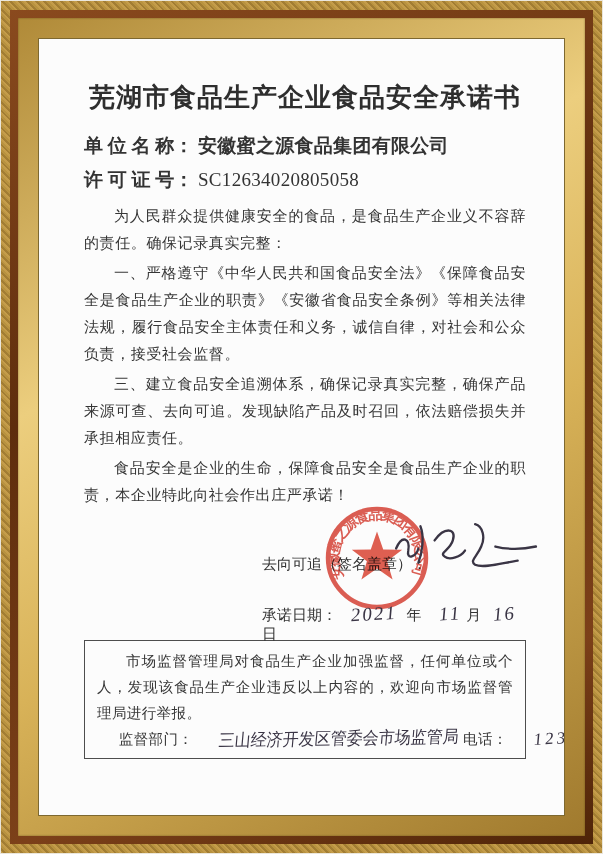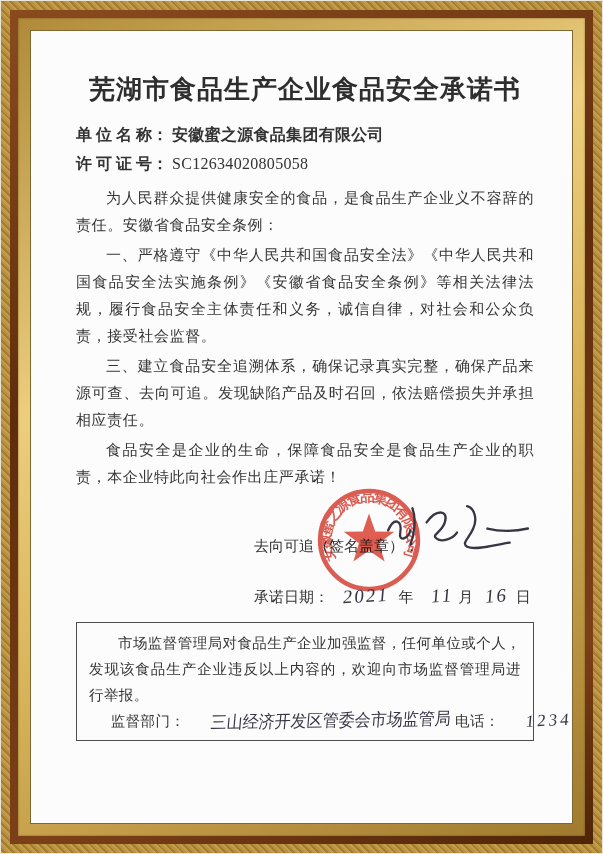--- a/index.html
+++ b/index.html
@@ -13,21 +13,21 @@
   }
   .frame-mid {
     width: 100%; height: 100%;
     background: linear-gradient(160deg, #8a4a1e, #5e2d0d 40%, #7c4019 80%, #4e2408);
     padding: 8px;
   }
   .frame-inner {
     width: 100%; height: 100%;
     background: linear-gradient(150deg, #b08a38, #ecce7e 35%, #d8b258 60%, #a07a2e);
     box-shadow: inset 0 0 2px rgba(60,40,0,.6);
-    padding: 12px;
+    padding: 20px;
   }
   .paper {
     width: 100%; height: 100%;
     background: #fcfcfc;
     border: 1px solid #7d6830;
     position: relative;
     overflow: hidden;
     font-family: "Liberation Serif", "DejaVu Serif", serif;
     color: #333333;
     padding: 0 38px 0 45px;
@@ -35,21 +35,21 @@
 
   .title {
     margin: 41px 0 18px;
     text-align: center;
     font-size: 26px;
     font-weight: bold;
     letter-spacing: 1px;
     color: #2e2e2e;
   }
 
-  .field-line { font-size: 16px; margin: 0 0 8px; }
+  .field-line { font-size: 19px; margin: 0 0 8px; }
   .f-label { font-weight: bold; }
   .f-value-bold { font-weight: bold; }
   .f-value { letter-spacing: .3px; }
 
   .bodytext { margin-top: 10px; }
   .bodytext p {
     font-size: 15px;
     line-height: 27px;
     letter-spacing: .6px;
     margin: 0 0 3px;
@@ -136,22 +136,22 @@
         <div class="field-line">
           <span class="f-label">单 位 名 称：</span>
           <span class="f-value f-value-bold">安徽蜜之源食品集团有限公司</span>
         </div>
         <div class="field-line">
           <span class="f-label">许 可 证 号：</span>
           <span class="f-value">SC12634020805058</span>
         </div>
 
         <div class="bodytext">
-          <p>为人民群众提供健康安全的食品，是食品生产企业义不容辞的责任。安徽省食品安全条例：</p>
-          <p>一、严格遵守《中华人民共和国食品安全法》《中华人民共和国食品安全法实施条例》《安徽省食品安全条例》等相关法律法规，履行食品安全主体责任和义务，诚信自律，对社会和公众负责，接受社会监督。</p>
+          <p>为人民群众提供健康安全的食品，是食品生产企业义不容辞的责任。确保记录真实完整：</p>
+          <p>一、严格遵守《中华人民共和国食品安全法》《保障食品安全是食品生产企业的职责》《安徽省食品安全条例》等相关法律法规，履行食品安全主体责任和义务，诚信自律，对社会和公众负责，接受社会监督。</p>
           <p>三、建立食品安全追溯体系，确保记录真实完整，确保产品来源可查、去向可追。发现缺陷产品及时召回，依法赔偿损失并承担相应责任。</p>
           <p>食品安全是企业的生命，保障食品安全是食品生产企业的职责，本企业特此向社会作出庄严承诺！</p>
         </div>
 
         <div class="sig-row">
           <span>去向可追（签名盖章）：</span>
 
           
           <div class="seal-wrap">
             <svg viewBox="0 0 104 104" width="106" height="106">

